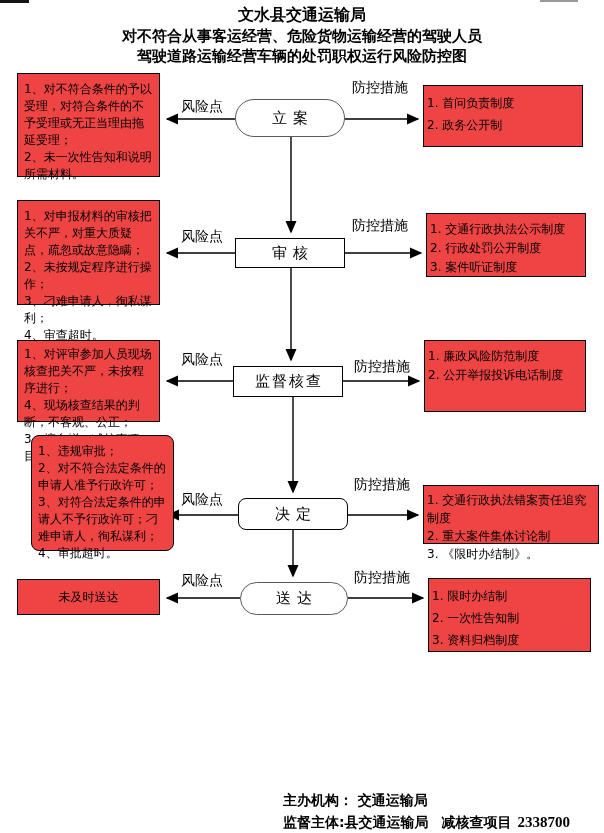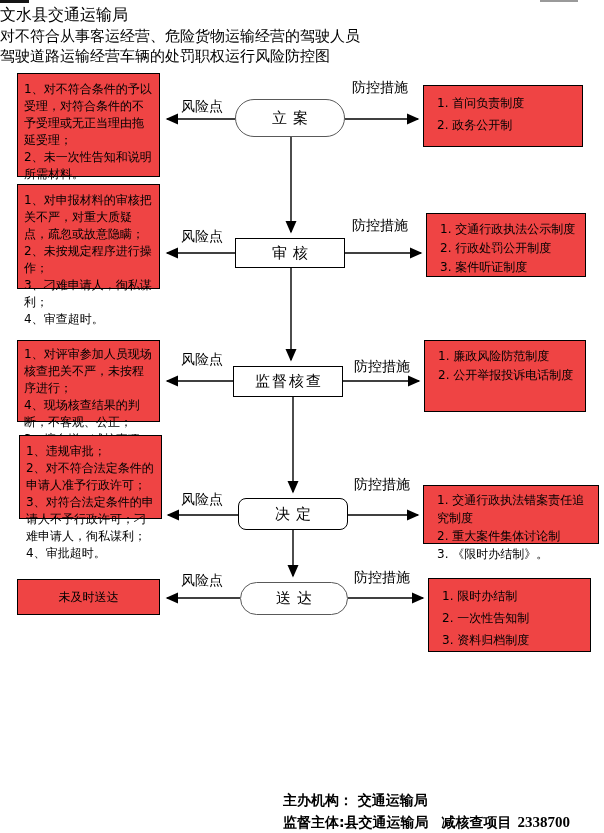--- a/index.html
+++ b/index.html
@@ -1,29 +1,29 @@
 <!DOCTYPE html>
 <html><head>
 <meta charset="utf-8">
 <style>
   html,body{margin:0;padding:0;background:#fff;}
   .page{
     position:relative;width:604px;height:833px;background:#ffffff;
     font-family:"DejaVu Sans","Liberation Sans",sans-serif;color:#000;
     overflow:hidden;
   }
-  .title{position:absolute;top:4px;left:0;width:604px;font-weight:normal;}
+  .title{position:absolute;top:4px;left:0;width:604px;text-align:center;font-weight:bold;}
   .title .t1{font-size:16px;line-height:22px;}
   .title .t2,.title .t3{font-size:15px;line-height:20px;}
   .box{
     position:absolute;border:1px solid #000;background:#ef4444;box-sizing:border-box;
     font-size:12px;line-height:17px;padding:7px 5px 0 6px;text-align:left;
   }
   .box.center-text{display:flex;align-items:center;justify-content:center;padding:0;}
-  .meas{padding:6px 4px 0 13px;}
+  .meas{padding:6px 4px 0 3px;}
   .node{
     position:absolute;border:1px solid #000;background:#fff;box-sizing:border-box;
     display:flex;align-items:center;justify-content:center;
     font-size:15px;letter-spacing:6px;text-indent:6px;font-family:Liberation Mono, monospace;
   }
   .node.tight{letter-spacing:2px;text-indent:2px;}
   .stadium{border-radius:20px;border-color:#595959;}
   .lbl{position:absolute;font-size:14px;line-height:18px;white-space:nowrap;}
   .arrows{position:absolute;left:0;top:0;}
   .footer{position:absolute;left:283px;top:789px;font-size:14px;font-weight:bold;line-height:22px;}
@@ -77,21 +77,21 @@
     <div>2、未一次性告知和说明所需材料。</div>
   </div>
   <div class="lbl" style="left:181px;top:97px;">风险点</div>
   <div class="node stadium" style="left:235px;top:99px;width:110px;height:38px;">立案</div>
   <div class="lbl" style="left:352px;top:78px;">防控措施</div>
   <div class="box meas" style="left:423px;top:85px;width:160px;height:62px;line-height:22px;">
     <div>1. 首问负责制度</div>
     <div>2. 政务公开制</div>
   </div>
 
-  <div class="box" style="left:17px;top:184px;width:143px;height:105px;">
+  <div class="box" style="left:17px;top:200px;width:143px;height:105px;">
     <div>1、对申报材料的审核把关不严，对重大质疑点，疏忽或故意隐瞒；</div>
     <div>2、未按规定程序进行操作；</div>
     <div>3、刁难申请人，徇私谋利；</div>
     <div>4、审查超时。</div>
   </div>
   <div class="lbl" style="left:181px;top:227px;">风险点</div>
   <div class="node" style="left:235px;top:238px;width:110px;height:30px;">审核</div>
   <div class="lbl" style="left:352px;top:216px;">防控措施</div>
   <div class="box meas" style="left:426px;top:213px;width:160px;height:64px;line-height:19px;">
     <div>1. 交通行政执法公示制度</div>
@@ -105,21 +105,21 @@
     <div>3、擅自增、减核查项目。</div>
   </div>
   <div class="lbl" style="left:181px;top:350px;">风险点</div>
   <div class="node tight" style="left:233px;top:366px;width:110px;height:31px;">监督核查</div>
   <div class="lbl" style="left:354px;top:357px;">防控措施</div>
   <div class="box meas" style="left:424px;top:340px;width:162px;height:72px;line-height:19px;">
     <div>1. 廉政风险防范制度</div>
     <div>2. 公开举报投诉电话制度</div>
   </div>
 
-  <div class="box" style="left:19px;top:435px;width:143px;height:84px;">
+  <div class="box" style="left:31px;top:435px;width:143px;height:116px;border-radius:8px;">
     <div>1、违规审批；</div>
     <div>2、对不符合法定条件的申请人准予行政许可；</div>
     <div>3、对符合法定条件的申请人不予行政许可；刁难申请人，徇私谋利；</div>
     <div>4、审批超时。</div>
   </div>
   <div class="lbl" style="left:181px;top:490px;">风险点</div>
   <div class="node" style="left:238px;top:498px;width:110px;height:32px;border-radius:8px;">决定</div>
   <div class="lbl" style="left:354px;top:475px;">防控措施</div>
   <div class="box meas" style="left:423px;top:485px;width:176px;height:59px;line-height:18px;padding-top:5px;">
     <div>1. 交通行政执法错案责任追究制度</div>

